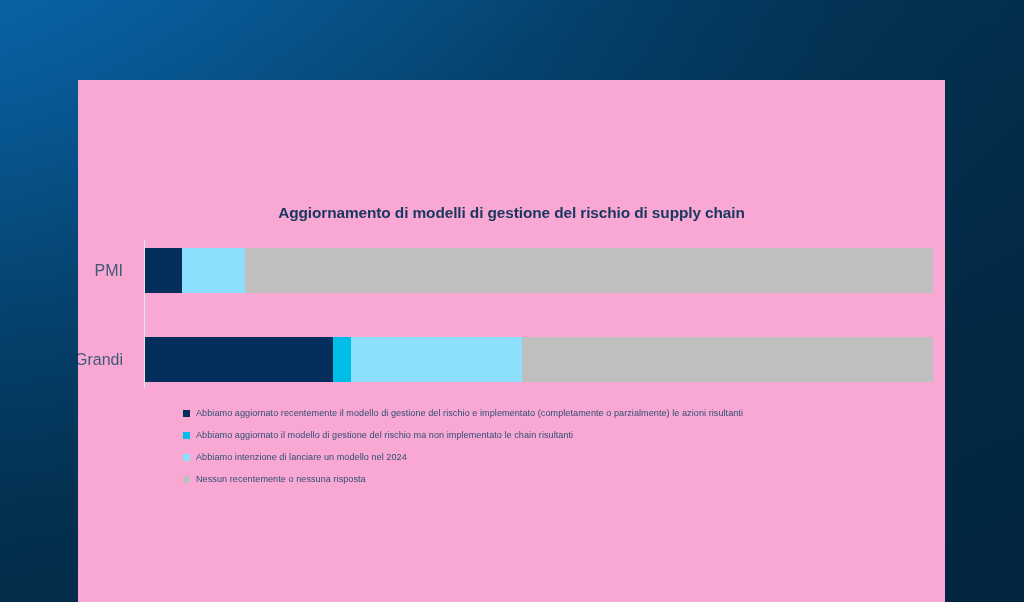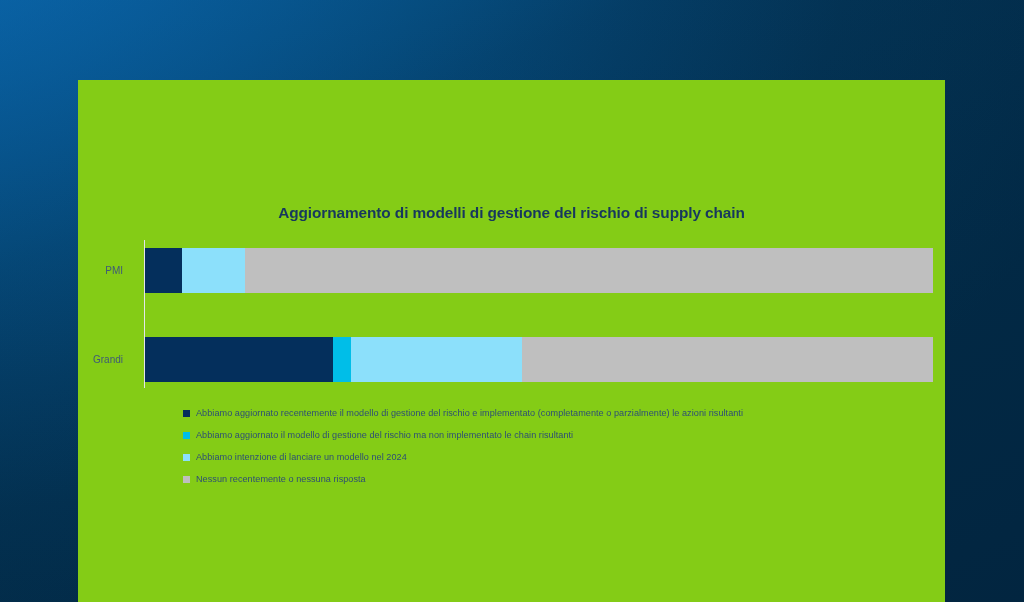--- a/index.html
+++ b/index.html
@@ -45,21 +45,21 @@
       rgba(2,28,52,0.34) 100%);
   }
 
   
   .card {
     position: absolute;
     left: 78px;
     top: 80px;
     width: 867px;
     height: 522px;
-    background: #84cc16;
+    background: #f9a8d4;
     overflow: hidden;
   }
 
   
   .chart-title {
     position: absolute;
     left: 0;
     top: 124px;
     width: 867px;
     text-align: center;
@@ -101,21 +101,21 @@
     height: 45px;
   }
 
   .cat-label {
     position: absolute;
     right: 100%;
     top: 0;
     height: 45px;
     line-height: 45px;
     padding-right: 22px;
-    font-size: 10px;
+    font-size: 16px;
     color: #3F5A78;
     white-space: nowrap;
   }
 
   
   .legend {
     position: absolute;
     left: 105px;     
     top: 322px;      
     width: 740px;

